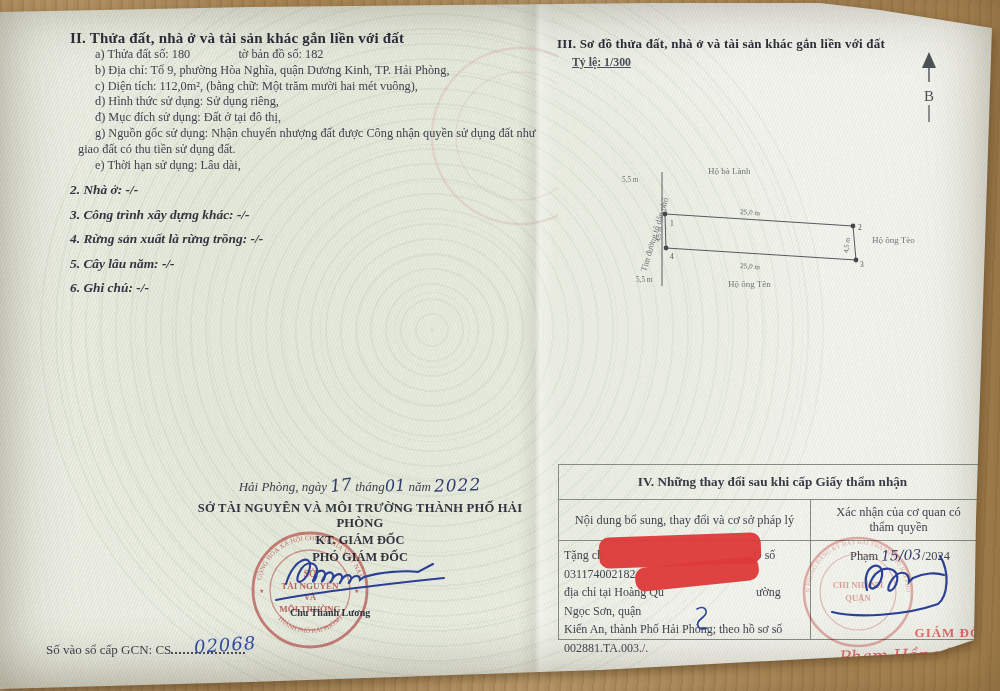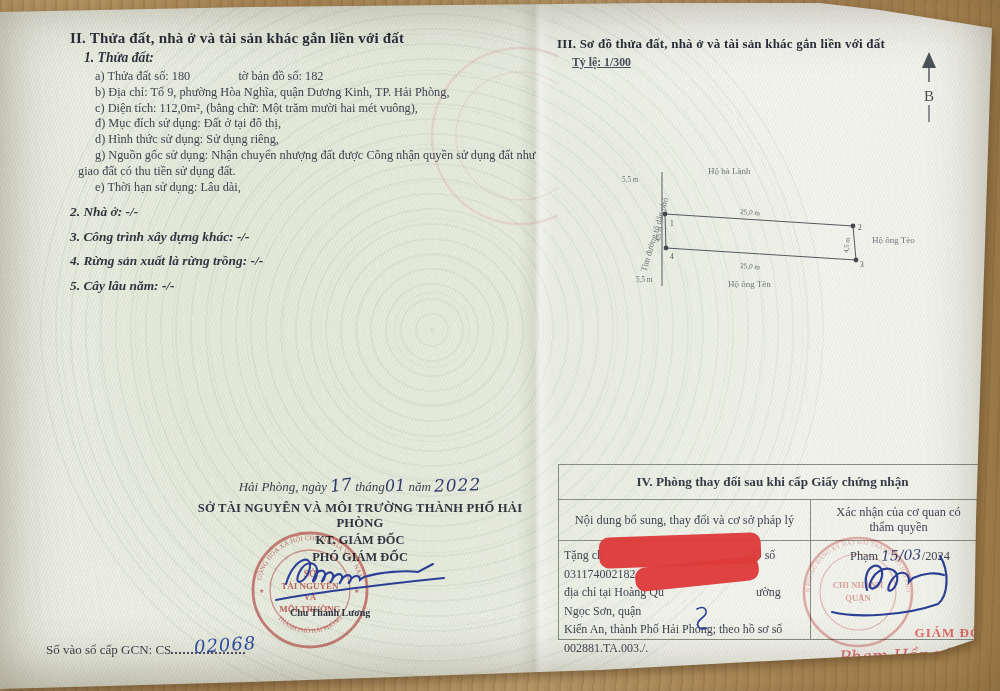--- a/index.html
+++ b/index.html
@@ -72,38 +72,38 @@
     <div class="bright"></div>
     <div class="fold"></div>
 
     <svg class="abs" style="left:428px;top:36px;opacity:.5;" width="130" height="210">
       <circle cx="92" cy="100" r="88" fill="none" stroke="rgba(198,96,96,.30)" stroke-width="2.5"></circle>
       <circle cx="92" cy="100" r="64" fill="none" stroke="rgba(198,96,96,.22)" stroke-width="1.5"></circle>
     </svg>
 
     <div class="abs" style="left:70px;top:30px;width:470px;">
       <div class="doc-title">II. Thửa đất, nhà ở và tài sản khác gắn liền với đất</div>
-      <div class="sub-bold-ital" style="margin:3px 0 3px 14px;font-size:13.6px;">1. Thửa đất:</div>
       <div class="detail pad17" style="margin-left:8px;">
         <span>a) Thửa đất số:</span>
         <span>180</span>
         <span style="display:inline-block;width:42px;"></span>
         <span>tờ bản đồ số:</span>
         <span>182</span>
       </div>
       <div class="detail pad17" style="margin-left:8px;">b) Địa chỉ: Tổ 9, phường Hòa Nghĩa, quận Dương Kinh, TP. Hải Phòng,</div>
       <div class="detail pad17" style="margin-left:8px;">c) Diện tích: 112,0m², (bằng chữ: Một trăm mười hai mét vuông),</div>
+      <div class="detail pad17" style="margin-left:8px;">d) Hình thức sử dụng: Sử dụng riêng,</div>
       <div class="detail pad17" style="margin-left:8px;">đ) Mục đích sử dụng: Đất ở tại đô thị,</div>
-      <div class="detail pad17" style="margin-left:8px;">d) Hình thức sử dụng: Sử dụng riêng,</div>
       <div class="detail gline" style="margin-left:8px;width:458px;">g) Nguồn gốc sử dụng: Nhận chuyển nhượng đất được Công nhận quyền sử dụng đất như giao đất có thu tiền sử dụng đất.</div>
       <div class="detail pad17" style="margin-left:8px;">e) Thời hạn sử dụng: Lâu dài,</div>
       <div class="numbered">2. Nhà ở: -/-</div>
       <div class="numbered">3. Công trình xây dựng khác: -/-</div>
       <div class="numbered">4. Rừng sản xuất là rừng trồng: -/-</div>
       <div class="numbered">5. Cây lâu năm: -/-</div>
+      <div class="numbered">6. Ghi chú: -/-</div>
     </div>
 
     <div class="abs doc-title" style="left:557px;top:36px;width:440px;font-size:13px;">III. Sơ đồ thửa đất, nhà ở và tài sản khác gắn liền với đất</div>
     <div class="abs" style="left:572px;top:55px;font-size:11.8px;color:#4a4f5c;text-decoration:underline;font-weight:bold;">Tỷ lệ: 1/300</div>
 
     <svg class="abs" style="left:920px;top:52px;" width="22" height="72">
       <polygon points="9,0 16,16 2,16" fill="#4c5156"></polygon>
       <line x1="9" y1="16" x2="9" y2="30" stroke="#4c5156" stroke-width="1.4"></line>
       <text x="9" y="49" text-anchor="middle" font-size="15" fill="#4a4f54">B</text>
       <line x1="9" y1="53" x2="9" y2="70" stroke="#4c5156" stroke-width="1.2"></line>
@@ -132,21 +132,21 @@
       <text transform="translate(150,118) rotate(3.6)" font-size="7.2" fill="#5f646a">25,0 m</text>
       <text transform="translate(70,92) rotate(-83)" font-size="6.8" fill="#5f646a">4,5 m</text>
       <text transform="translate(258,103) rotate(-83)" font-size="6.8" fill="#5f646a">4,5 m</text>
 
       <text x="118" y="24" font-size="9" fill="#70777a">Hộ bà Lành</text>
       <text x="282" y="93" font-size="9" fill="#70777a">Hộ ông Tèo</text>
       <text x="138" y="137" font-size="9" fill="#70777a">Hộ ông Tên</text>
     </svg>
 
     <div class="tbl">
-      <div class="tbl-title">IV. Phòng thay đổi sau khi cấp Giấy chứng nhận</div>
+      <div class="tbl-title">IV. Những thay đổi sau khi cấp Giấy thẩm nhận</div>
       <div class="tbl-heads">
         <div class="tbl-c1">Nội dung bổ sung, thay đổi và cơ sở pháp lý</div>
         <div class="tbl-c2" style="padding:0 14px;">Xác nhận của cơ quan có thẩm quyền</div>
       </div>
       <div class="tbl-body">
         <div class="tbl-c1 cell-content">
           <div><span>Tặng ch</span><span class="gap1"></span><span>D số 031174002182,</span></div>
           <div><span>địa chỉ tại Hoàng Qu</span><span class="gap2"></span><span>ường Ngọc Sơn, quận</span></div>
           <div>Kiến An, thành Phố Hải Phòng; theo hồ sơ số</div>
           <div>002881.TA.003./.</div>

